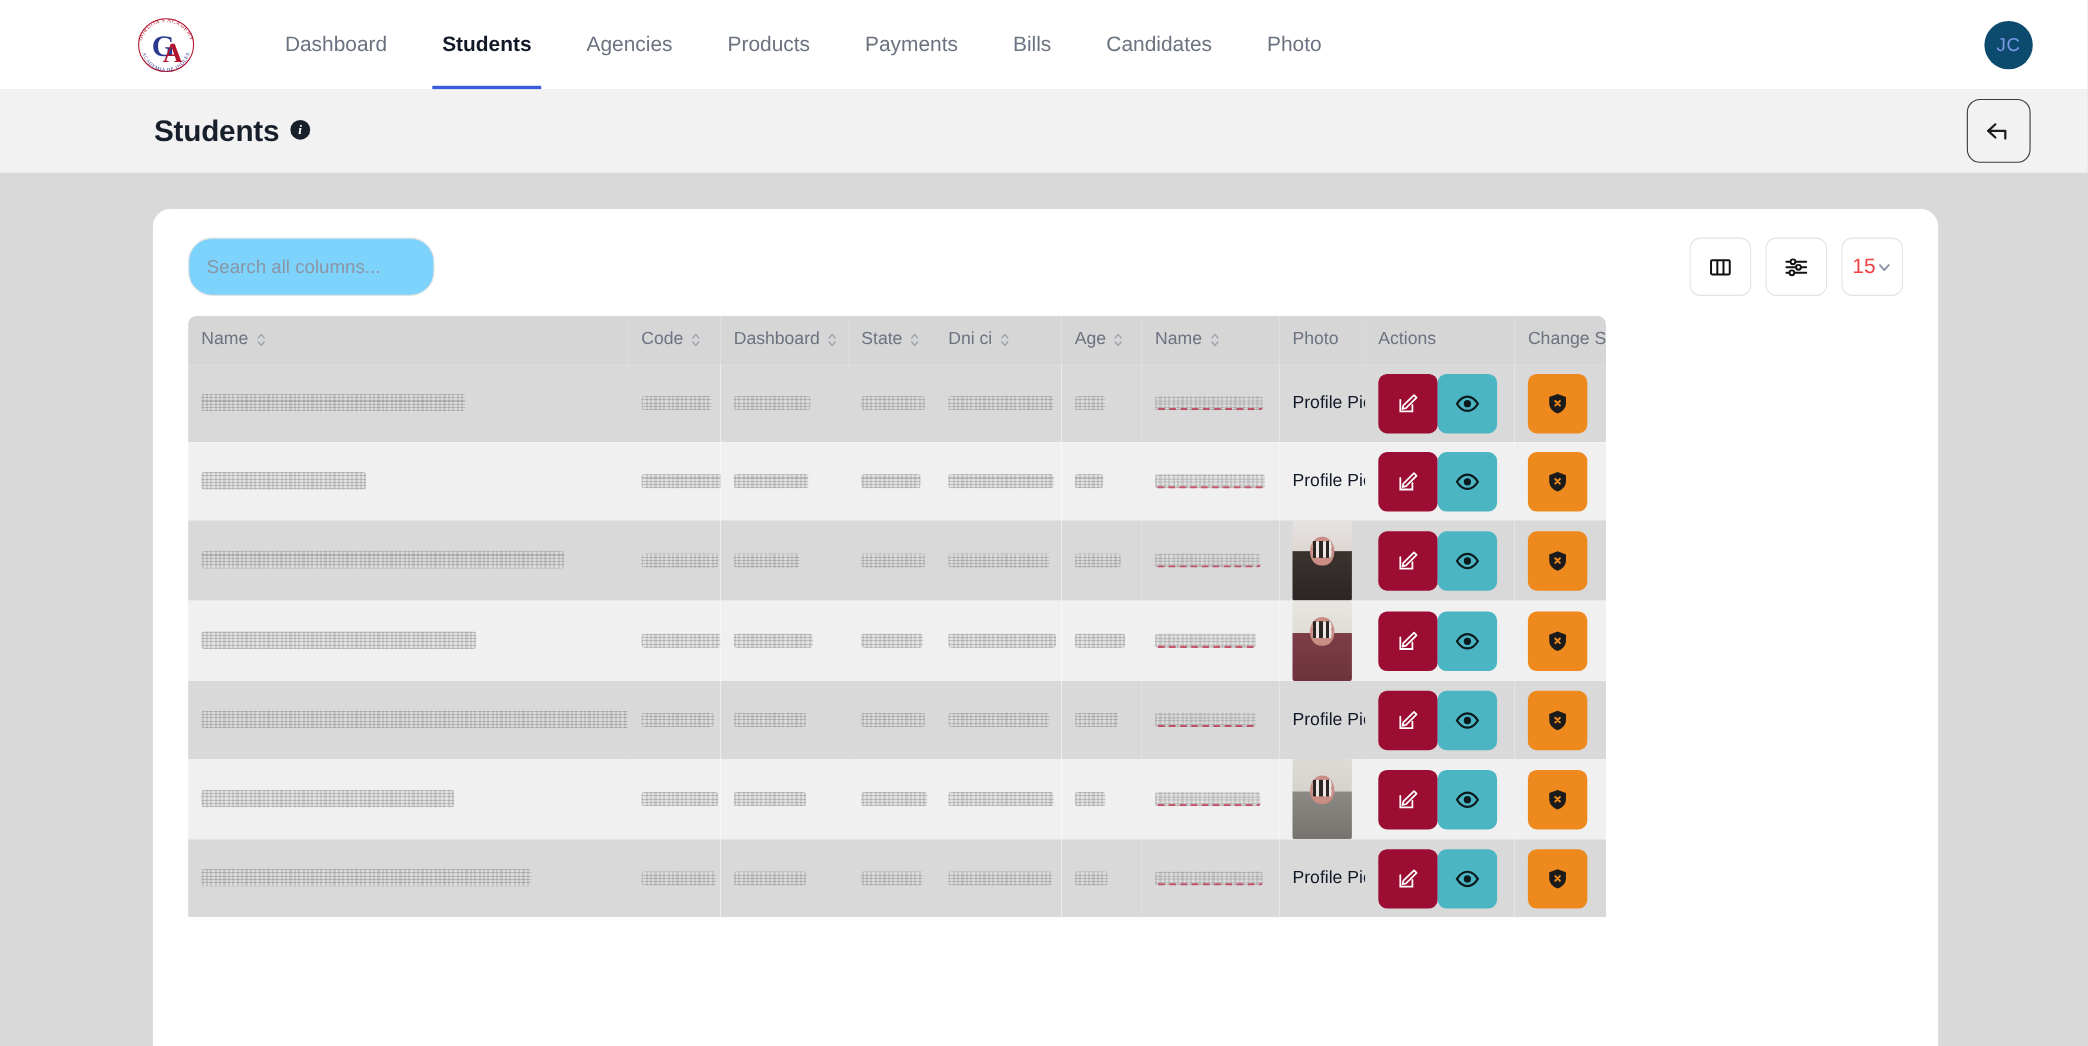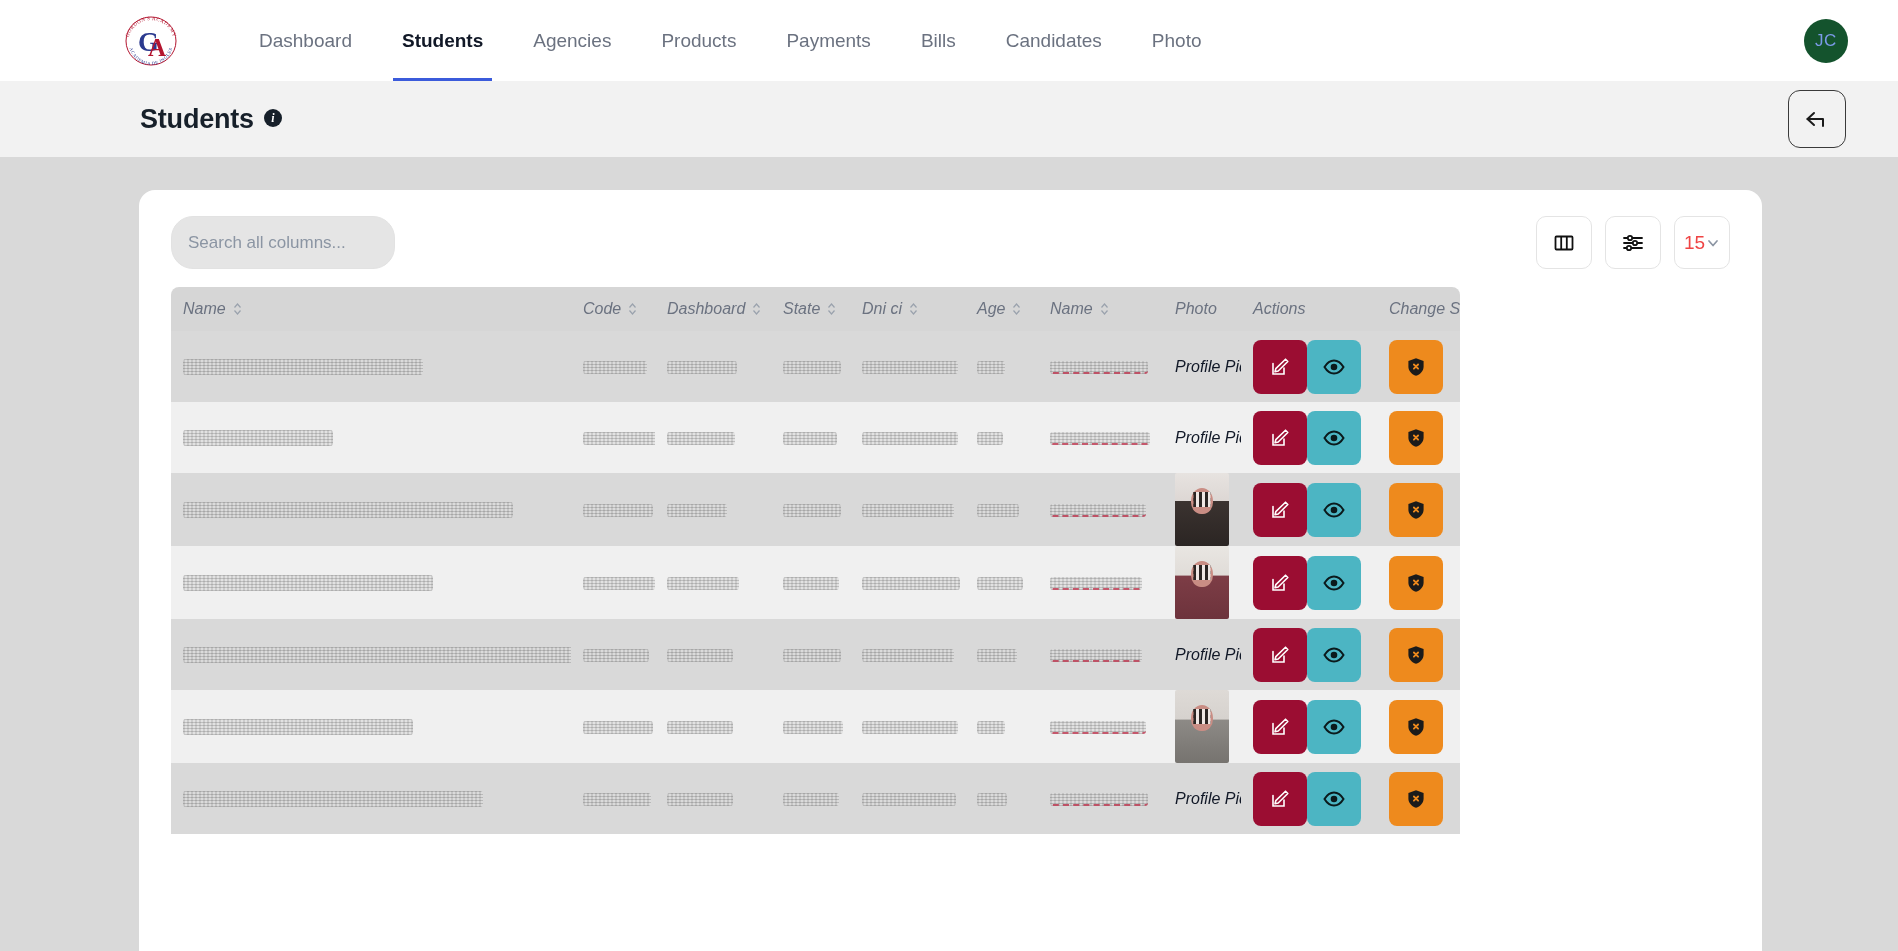--- a/index.html
+++ b/index.html
@@ -40,21 +40,21 @@
     content: "";
     position: absolute;
     left: 16px; right: 16px; bottom: 0;
     height: 3px;
     background: #3b5bdb;
   }
 
   .avatar {
     width: 44px; height: 44px;
     border-radius: 50%;
-    background: #14532d;
+    background: #0c4a6e;
     color: #7c9ae8;
     font-size: 17px;
     display: flex; align-items: center; justify-content: center;
     margin-left: auto;
     margin-right: 22px;
     cursor: pointer;
     letter-spacing: 0.5px;
   }
 
   
@@ -139,39 +139,39 @@
     margin-bottom: 18px;
   }
   .search-input {
     width: 224px;
     height: 53px;
     border: 1px solid #e2e2e2;
     border-radius: 22px;
     padding: 0 16px;
     font-size: 17px;
     color: #4b5563;
-    background: #e5e5e5;
+    background: #7dd3fc;
     outline: none;
     font-family: "Liberation Sans", sans-serif;
   }
   .search-input::placeholder { color: #8b95a3; }
 
   .tool-group { display: flex; gap: 13px; }
   .tool-btn {
     width: 56px; height: 53px;
     border: 1px solid #e4e4e4;
     border-radius: 10px;
     background: #ffffff;
     display: flex; align-items: center; justify-content: center;
     cursor: pointer;
   }
   .tool-btn.pagesize { font-size: 19px; color: #ef4444; gap: 1px; }
 
   
-  .table-wrap { overflow: hidden; border-radius: 8px 8px 0 0; width: 1289px; font-style: italic; }
+  .table-wrap { overflow: hidden; border-radius: 8px 8px 0 0; width: 1289px; }
   table { border-collapse: collapse; table-layout: fixed; width: 1420px; }
   thead th {
     background: #d6d6d6;
     color: #6b7280;
     font-size: 16px;
     font-weight: normal;
     text-align: left;
     height: 44px;
     padding: 0 12px;
     white-space: nowrap;

